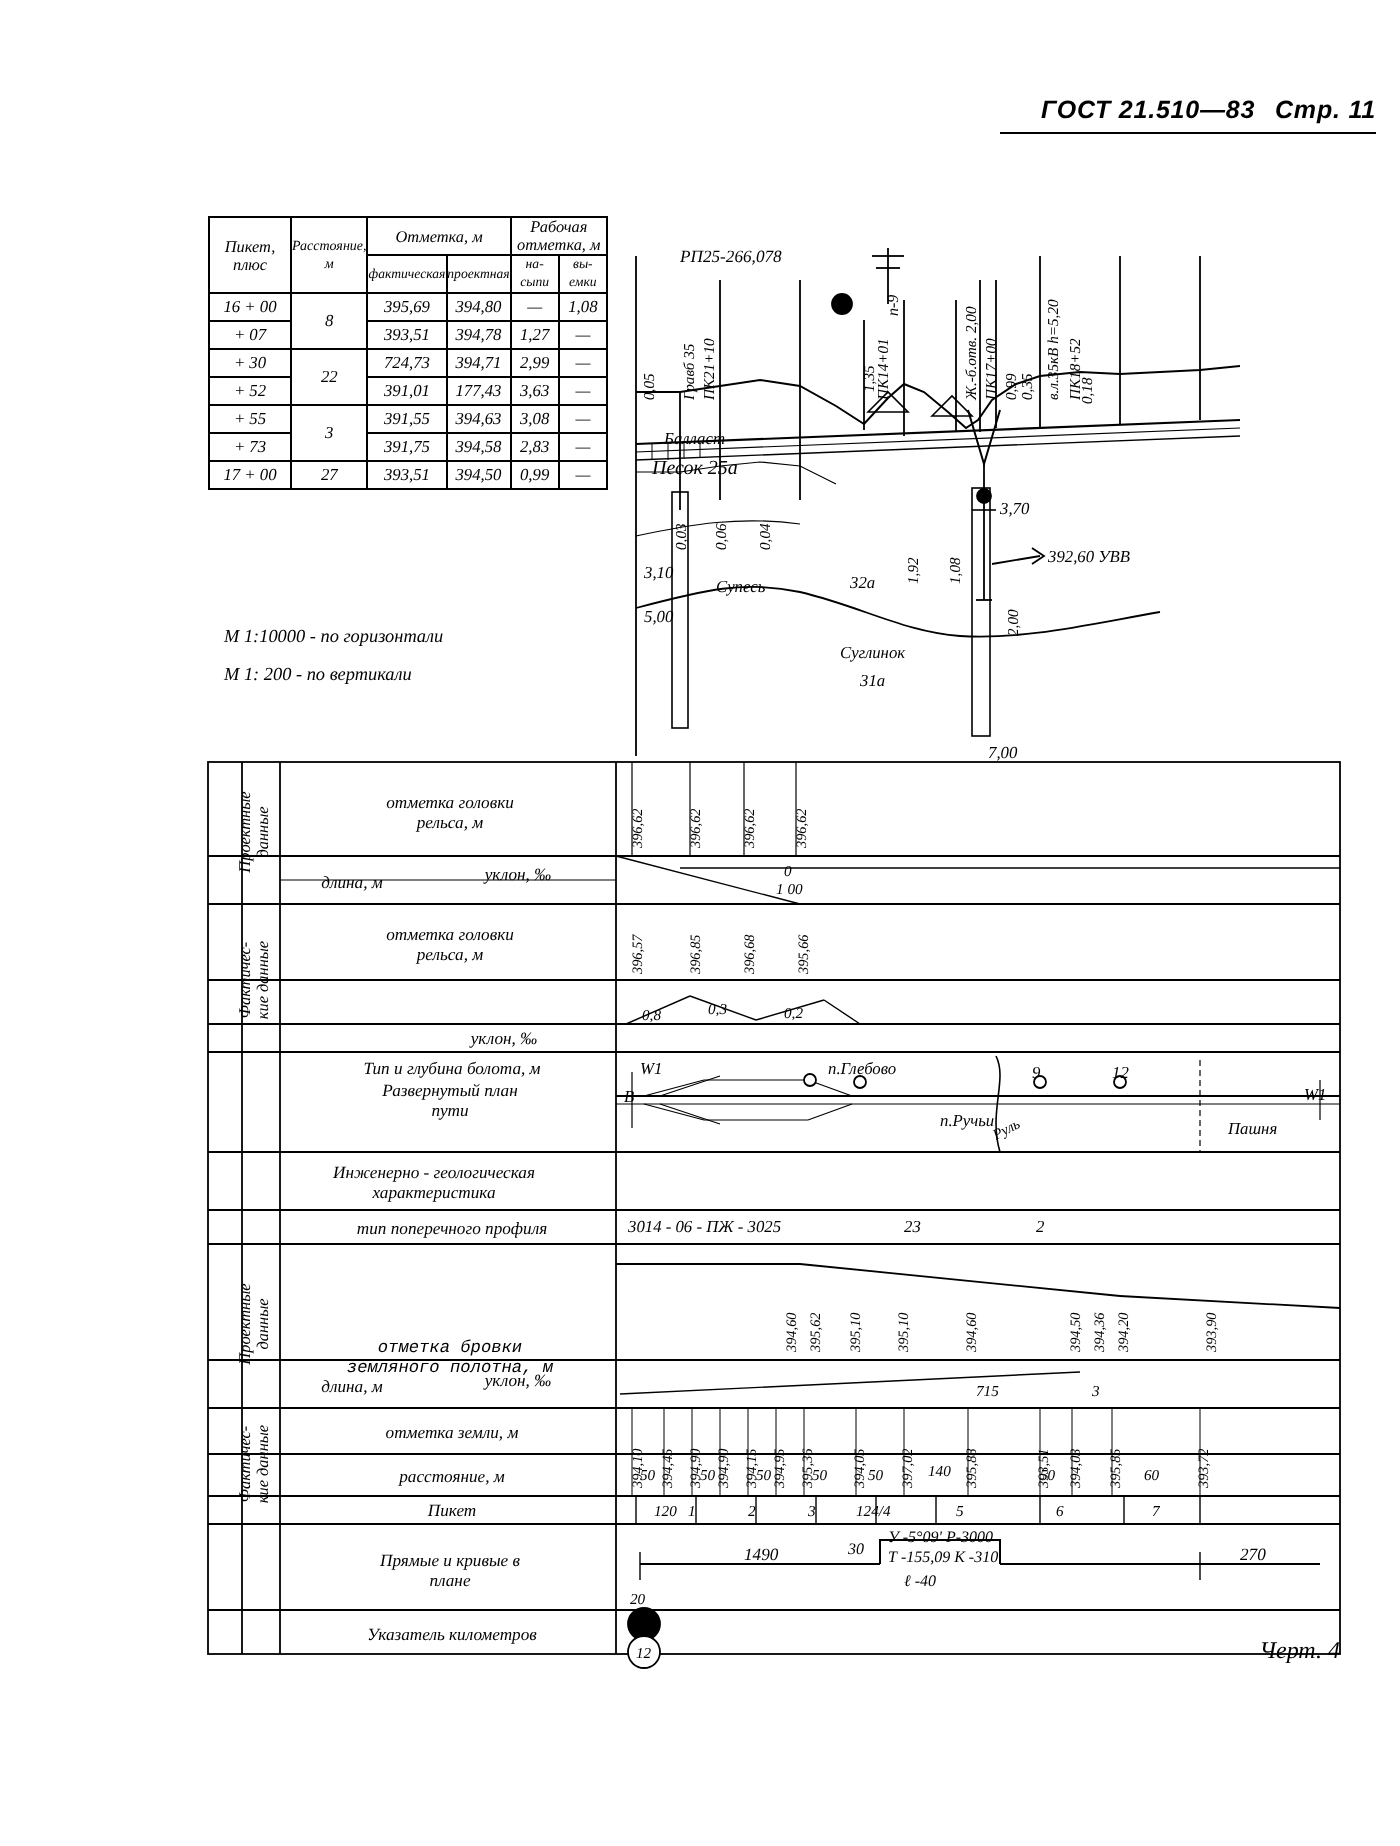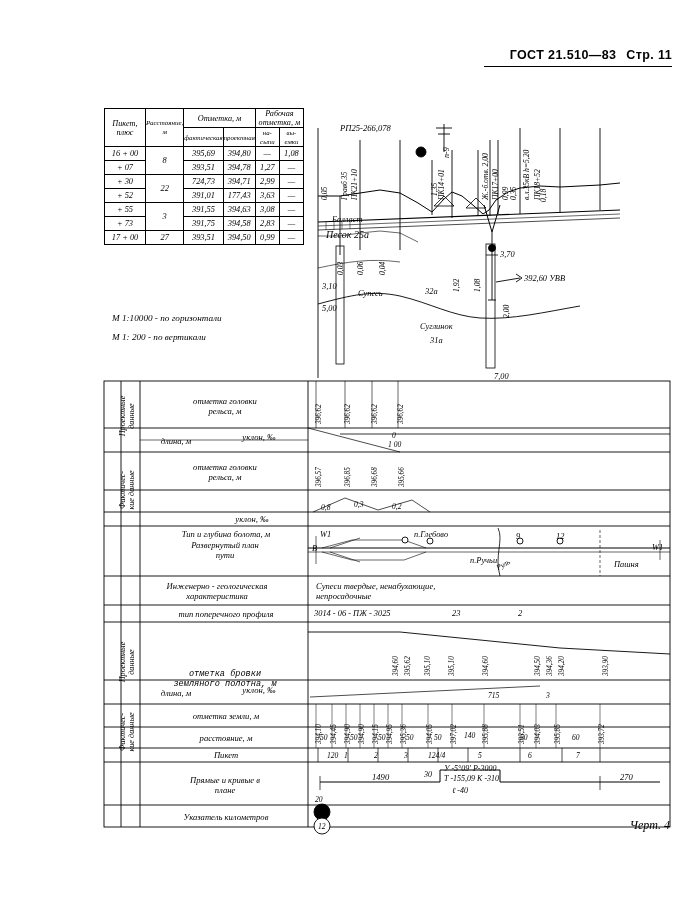--- a/index.html
+++ b/index.html
@@ -1,20 +1,20 @@
 <!DOCTYPE html>
 <html><head>
 <meta charset="utf-8">
 <style>
   html,body{margin:0;padding:0;background:#fff;}
   body{width:700px;height:923px;position:relative;font-family:"Liberation Serif",serif;color:#000;overflow:hidden;}
   .page{position:absolute;left:0;top:0;width:700px;height:923px;}
 
   
-  .hdr{position:absolute;right:28px;top:48px;font-family:"Liberation Sans",sans-serif;font-size:12.5px;letter-spacing:.4px;font-weight:700;}
+  .hdr{position:absolute;right:12px;top:48px;font-family:"Liberation Sans",sans-serif;font-size:12.5px;letter-spacing:.4px;font-weight:700;font-style:italic;}
   .hdr .rule{position:absolute;right:0;top:18px;width:188px;height:1.4px;background:#000;}
   .fig{position:absolute;right:30px;top:818px;font-size:12px;font-style:italic;}
   .tx{position:absolute;font-size:8.4px;white-space:nowrap;}
   .ital{font-style:italic;}
 
   
   .ttable{position:absolute;left:104px;top:108px;width:200px;height:139px;}
   .ttable table{border-collapse:collapse;width:200px;font-size:8px;text-align:center;}
   .ttable td,.ttable th{border:1px solid #000;padding:0;height:13px;font-weight:400;}
   .ttable th{font-size:8.2px;line-height:9px;font-style:italic;}
@@ -370,21 +370,20 @@
   <div class="tx ital" style="left:320px;top:530px;">W1</div>
   <div class="tx ital" style="left:414px;top:530px;">п.Глебово</div>
   <div class="tx ital" style="left:312px;top:544px;">В</div>
   <div class="tx ital" style="left:470px;top:556px;">п.Ручьи</div>
   <div class="tx ital" style="left:516px;top:532px;">9</div>
   <div class="tx ital" style="left:556px;top:532px;">12</div>
   <div class="tx ital" style="left:496px;top:560px;font-size:7.4px;transform:rotate(-28deg);">Руль</div>
   <div class="tx ital" style="left:614px;top:560px;">Пашня</div>
   <div class="tx ital" style="left:652px;top:543px;">W1</div>
 
-  <div class="rowlbl" style="left:316px;top:581px;width:300px;text-align:left;">Супеси твердые, ненабухающие,<br>непросадочные</div>
 
   <div class="tx ital" style="left:314px;top:609px;font-size:8.4px;">3014 - 06 - ПЖ - 3025</div>
   <div class="tx ital" style="left:452px;top:609px;font-size:8.4px;">23</div>
   <div class="tx ital" style="left:518px;top:609px;font-size:8.4px;">2</div>
 
   <div class="numv8" style="left:392px;top:676px;">394,60</div>
   <div class="numv8" style="left:404px;top:676px;">395,62</div>
   <div class="numv8" style="left:424px;top:676px;">395,10</div>
   <div class="numv8" style="left:448px;top:676px;">395,10</div>
   <div class="numv8" style="left:482px;top:676px;">394,60</div>

